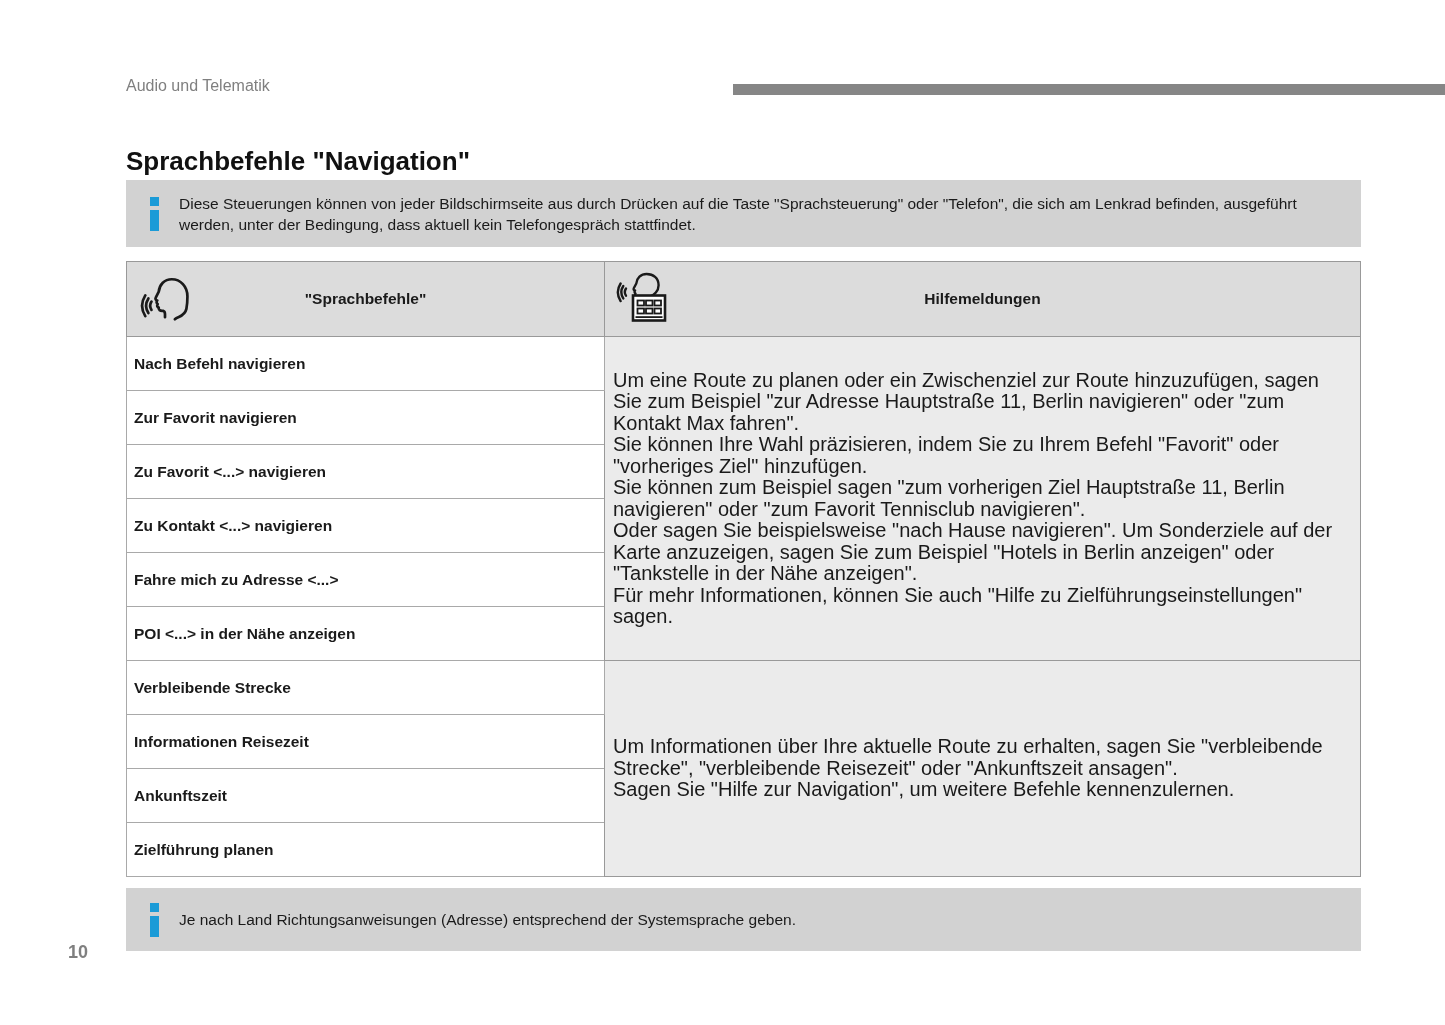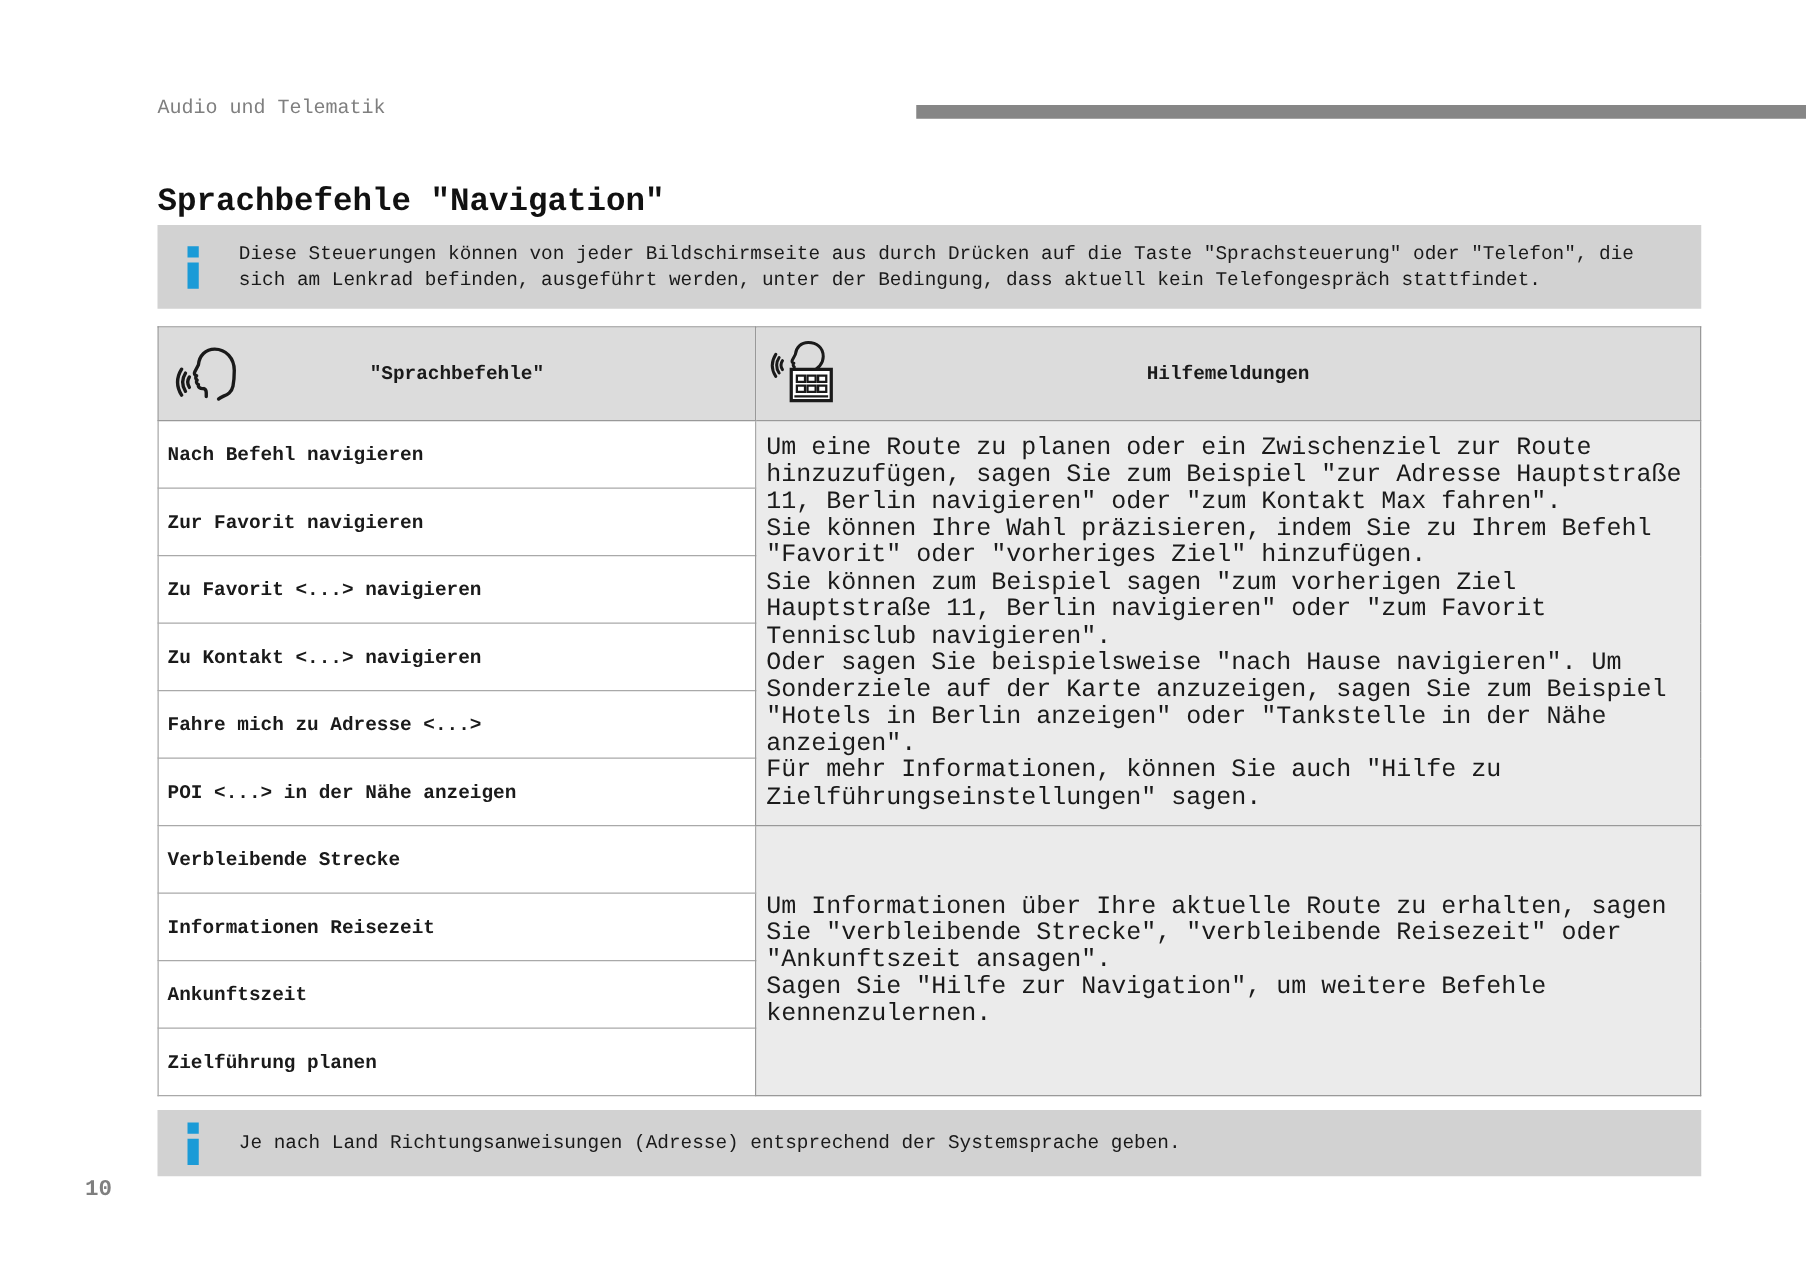--- a/index.html
+++ b/index.html
@@ -1,26 +1,26 @@
 <!DOCTYPE html>
 <html lang="de"><head>
 <meta charset="utf-8">
 <style>
   html,body{margin:0;padding:0;background:#fff;}
   .page{
     position:relative;width:1445px;height:1025px;background:#fff;overflow:hidden;
-    font-family:Liberation Mono, monospace;color:#1a1a1a;
+    font-family:Liberation Sans, sans-serif;color:#1a1a1a;
   }
   .section-title{position:absolute;left:126px;top:77px;font-size:16px;color:var(--muted,#7f7f7f);}
   .header-bar{position:absolute;left:733px;top:84px;width:712px;height:11px;background:var(--bar,#868686);}
   .page-title{position:absolute;left:126px;top:129px;font-size:26px;font-weight:bold;color:#111;}
   
-  .note{position:absolute;left:126px;width:1235px;background:var(--notebg,#d2d2d2);display:flex;align-items:center;box-sizing:border-box;gap:12px;}
+  .note{position:absolute;left:126px;width:1235px;background:var(--notebg,#d2d2d2);display:flex;align-items:center;box-sizing:border-box;}
   .note-top{top:180px;height:67px;}
-  .note-bottom{top:888px;height:53px;}
+  .note-bottom{top:888px;height:63px;}
   .info-i{flex:0 0 auto;margin-left:24px;margin-right:20px;display:flex;flex-direction:column;align-items:center;}
   .info-i .dot{width:9px;height:9px;background:var(--accent,#1b9bd7);}
   .info-i .bar{width:9px;height:21px;background:var(--accent,#1b9bd7);margin-top:4px;}
   .note-text{font-size:15.5px;line-height:21px;padding-right:24px;}
   
   .vtable{position:absolute;left:126px;top:261px;width:1235px;border-collapse:collapse;table-layout:fixed;}
   .vtable th,.vtable td{border:1px solid #999;box-sizing:border-box;}
   .vtable th{height:75px;background:var(--headerbg,#dcdcdc);font-size:15.5px;font-weight:bold;text-align:center;position:relative;padding:0;}
   .vtable td.cmd{height:54px;background:#fff;font-weight:bold;font-size:15.5px;padding:0 6px 0 7px;border-color:#a9a9a9;}
   .vtable td.help{background:var(--helpbg,#ebebeb);font-size:20px;line-height:21.5px;padding:10px 10px 10px 8px;vertical-align:middle;}

